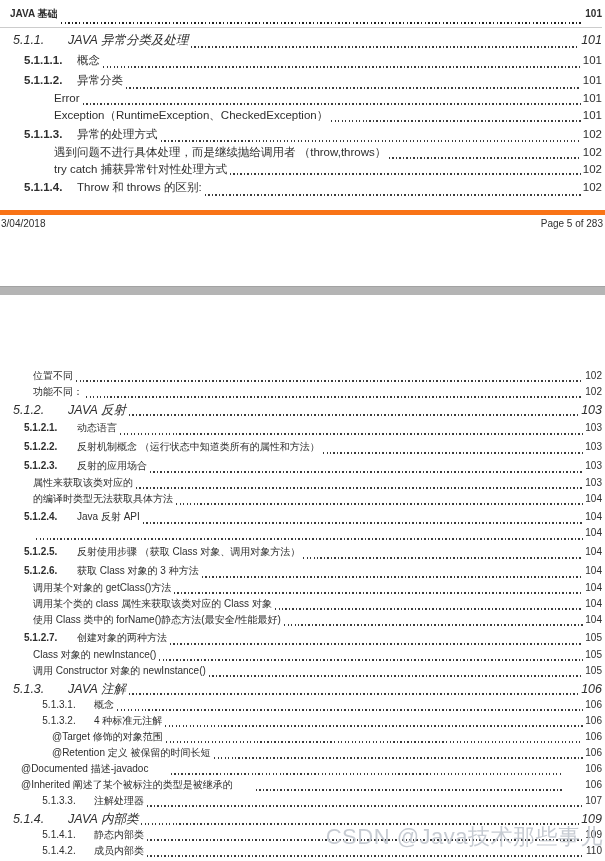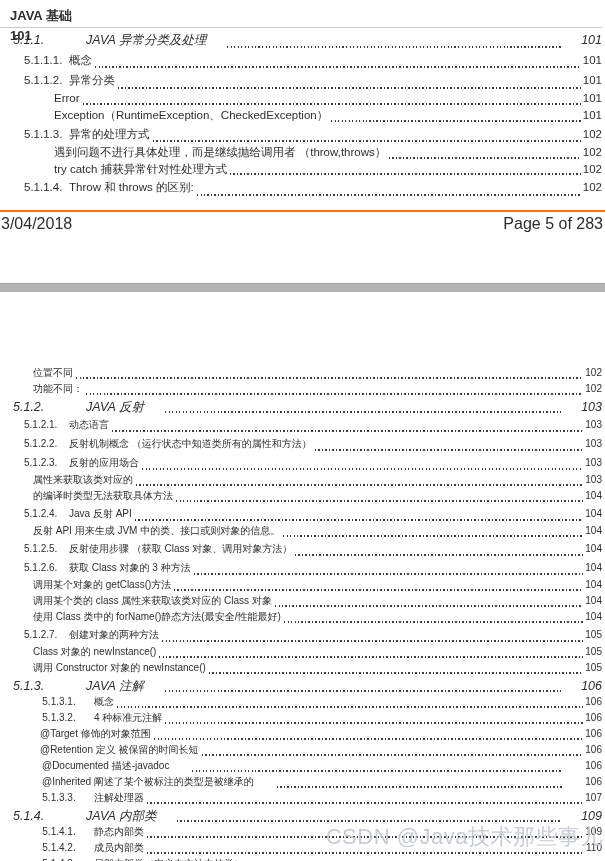--- a/index.html
+++ b/index.html
@@ -16,39 +16,39 @@
   .dots {
     flex:1 1 auto; height:1.7px; align-self:flex-end; margin:0 2px 3px 3px;
     background-image:repeating-linear-gradient(to right,#3b3b3b 0,#3b3b3b 1.3px,transparent 1.3px,transparent 3.5px);
   }
   .pg { flex:none; white-space:pre; }
 
   
   .p1 .row { font-size:11.5px; height:18.5px; }
   .p1 .sub { height:16.5px;margin-left:16px; }
   .p1 .h3 { margin-top:2px; }
-  .p1 .h1 { font-size:13px; font-weight:700; height:20px;flex-direction:column; }
+  .p1 .h1 { font-size:10px; font-weight:700; height:20px; }
   .h1 { padding-left:10px; }
   .h1 .dots { height:2.2px; background-image:repeating-linear-gradient(to right,#1f1f1f 0,#1f1f1f 1.5px,transparent 1.5px,transparent 3.6px); }
   .h1-underline { border-top:1px solid #cccccc; height:0; margin-bottom:4px; }
 
-  .h2 { padding-left:13px; font-style:italic; font-size:12.5px !important;gap:18px; }
+  .h2 { padding-left:13px; font-style:italic; font-size:12.5px !important; }
   .h2 .num { width:55px; }
   .h3, .h3s { padding-left:24px; }
-  .h3 .num { width:45px; }
+  .h3 .num { width:53px;font-weight:bold; }
   .h3s .num { width:70px;text-align:center; }
   .sub  { padding-left:38px; }
   .sub2 { padding-left:33px; }
-  .sub3 { padding-left:40px; }
-  .sub4 { padding-left:42px;gap:20px; }
+  .sub3 { padding-left:52px; }
+  .sub4 { padding-left:21px;gap:20px; }
 
   .footer {
-    margin-top:11px; border-top:2px solid #f97316;
+    margin-top:11px; border-top:5px solid #f97316;
     display:flex; justify-content:space-between;
-    font-size:16px; height:17px; padding:3px 2px 0 1px;
+    font-size:10px; height:17px; padding:3px 2px 0 1px;
   }
 
   .pagebreak {
     margin-top:51px; height:9px; width:605px;
     background:var(--bar-color,#b4b4b4); border-top:1px solid #a2a2a2; box-sizing:border-box;
   }
 
   
   .p2 { margin-top:74px; }
   .p2 .row { font-size:10px; height:16px; }
@@ -176,21 +176,20 @@
       <span class="dots"></span>
       <span class="pg">104</span>
     </div>
     <div class="row h3">
       <span class="num">5.1.2.4.</span>
       <span class="txt">Java 反射 API</span>
       <span class="dots"></span>
       <span class="pg">104</span>
     </div>
     <div class="row sub2">
-      <span class="txt">反射 API 用来生成 JVM 中的类、接口或则对象的信息。</span>
       <span class="dots"></span>
       <span class="pg">104</span>
     </div>
     <div class="row h3">
       <span class="num">5.1.2.5.</span>
       <span class="txt">反射使用步骤 （获取 Class 对象、调用对象方法）</span>
       <span class="dots"></span>
       <span class="pg">104</span>
     </div>
     <div class="row h3">

